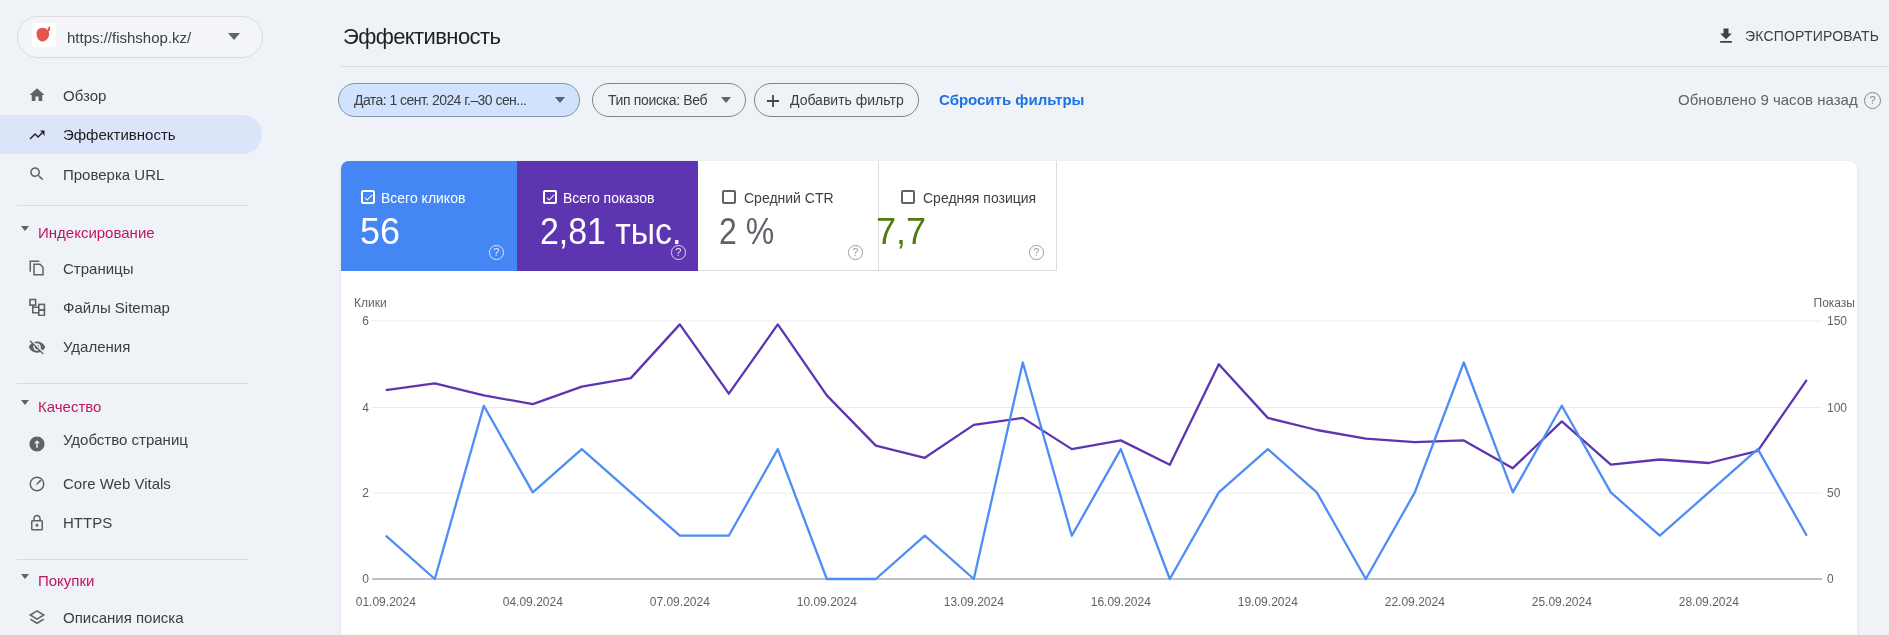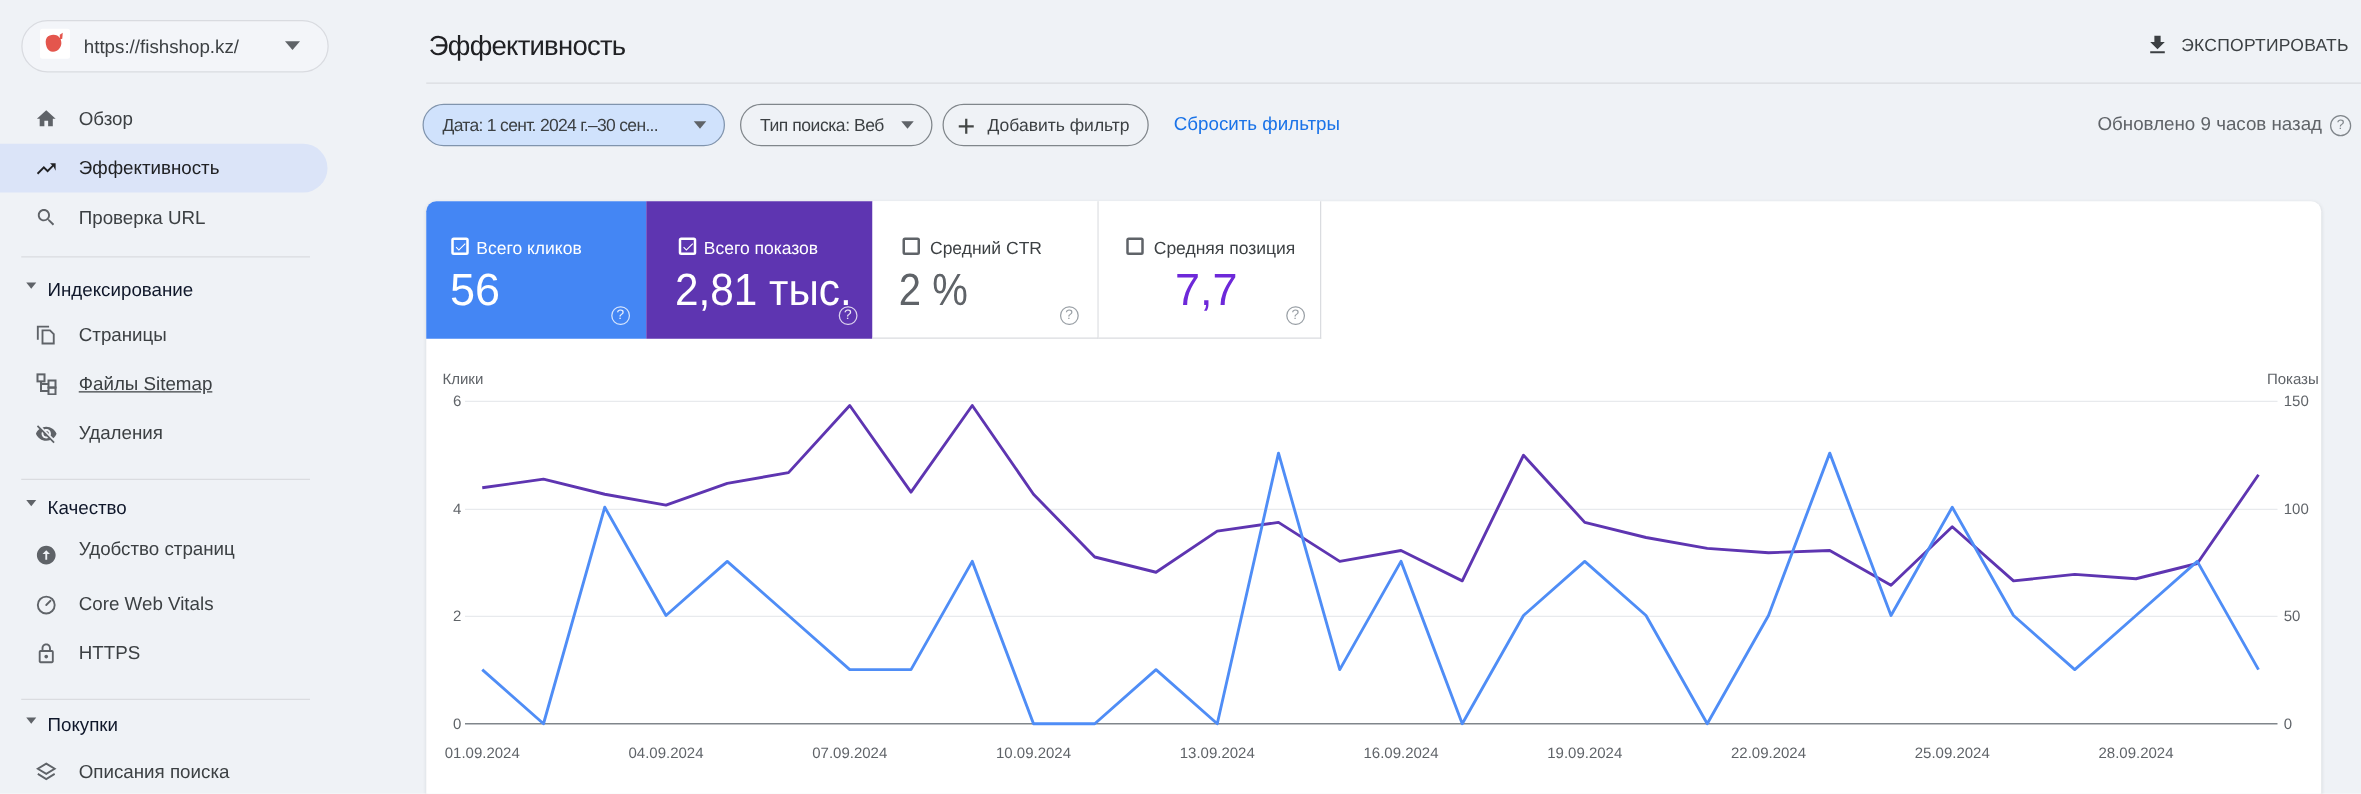--- a/index.html
+++ b/index.html
@@ -6,32 +6,32 @@
   .abs{position:absolute;}
   
   #proppill{left:17px;top:16px;width:244px;height:40px;border:1px solid #d9dbe0;border-radius:21px;background:#f3f5f9;}
   #favicon{left:32px;top:23px;width:24px;height:24px;background:#fff;border-radius:2px;}
   #propurl{left:67px;top:29px;font-size:15px;font-weight:500;color:#3c4043;}
   .caret{width:0;height:0;border-left:5px solid transparent;border-right:5px solid transparent;border-top:6px solid #5f6368;}
   #propcaret{left:228px;top:33px;border-left-width:6px;border-right-width:6px;border-top-width:7.5px;}
   #selpill{left:0;top:115px;width:262px;height:39px;background:#dbe4f8;border-radius:0 20px 20px 0;}
   .navtxt{font-size:15px;color:#3c4043;left:63px;}
   .navicon{left:28px;width:18px;height:18px;}
-  .sechead{font-size:15px;color:#0f172a;left:38px;}
+  .sechead{font-size:15px;color:#be185d;left:38px;}
   .sectri{left:21px;width:0;height:0;border-left:4.5px solid transparent;border-right:4.5px solid transparent;border-top:5.5px solid #5f6368;}
   .sdiv{left:17px;width:231px;height:1px;background:#dadce0;}
   
   #title{left:343px;top:24px;font-size:22px;color:#202124;letter-spacing:-.6px;}
   #export{left:1745px;top:28px;font-size:14px;font-weight:500;color:#3c4043;letter-spacing:0.2px;}
   #hdiv{left:341px;top:66px;width:1548px;height:1px;background:#dadce0;}
   .pill{height:32px;border-radius:17px;font-size:14px;color:#3c4043;line-height:32px;white-space:nowrap;}
   #pill1{left:338px;top:83px;width:240px;background:#d0e2fc;border:1px solid #8094ad;}
   #pill2{left:592px;top:83px;width:152px;background:transparent;border:1px solid #80868b;}
   #pill3{left:754px;top:83px;width:163px;background:transparent;border:1px solid #80868b;}
-  #reset{left:939px;top:91px;font-size:15px;font-weight:400;color:#1a73e8;}
+  #reset{left:939px;top:91px;font-size:15px;font-weight:700;color:#1a73e8;}
   #updated{left:1678px;top:91px;font-size:15px;color:#5f6368;}
   .qmark{width:15px;height:15px;border:1.5px solid #80868b;border-radius:50%;color:#80868b;font-size:11px;text-align:center;line-height:15px;font-weight:500;}
   
   #card{left:341px;top:161px;width:1516px;height:500px;background:#fff;border-radius:8px;box-shadow:0 1px 3px rgba(60,64,67,.12);}
   .tile{top:161px;height:110px;}
   #t1{left:341px;width:176px;background:#4486f4;border-radius:8px 0 0 0;}
   #t2{left:517px;width:181px;background:#5e35b1;}
   #t3{left:698px;width:181px;background:#fff;border-right:1px solid #dadce0;border-bottom:1px solid #dadce0;box-sizing:border-box;}
   #t4{left:879px;width:178px;background:#fff;border-right:1px solid #dadce0;border-bottom:1px solid #dadce0;box-sizing:border-box;}
   .cb{width:10px;height:10px;border-radius:2px;top:190px;}
@@ -92,21 +92,21 @@
   <div class="abs navicon" style="top:298px;">
     <svg width="18" height="18" viewBox="0 0 18 18">
       <g fill="none" stroke="#5f6368" stroke-width="1.6">
         <rect x="2" y="1.5" width="5.6" height="5.6"></rect>
         <rect x="10.8" y="6.4" width="5.6" height="5.6"></rect>
         <rect x="10.8" y="12.1" width="5.6" height="5.4"></rect>
         <path d="M4.8 7.1v7.7h6M4.8 9.2h6"></path>
       </g>
     </svg>
   </div>
-  <div class="abs navtxt" style="top:299px;text-decoration:underline;">Файлы Sitemap</div>
+  <div class="abs navtxt" style="top:299px;">Файлы Sitemap</div>
   <div class="abs navicon" style="top:338px;">
     <svg width="18" height="18" viewBox="0 0 24 24">
       <path fill="#5f6368" d="M12 7c2.76 0 5 2.24 5 5 0 .65-.13 1.26-.36 1.83l2.92 2.92c1.51-1.26 2.7-2.89 3.43-4.75-1.73-4.39-6-7.5-11-7.5-1.4 0-2.74.25-3.98.7l2.16 2.16C10.74 7.13 11.35 7 12 7zM2 4.27l2.28 2.28.46.46C3.08 8.3 1.78 10.02 1 12c1.73 4.39 6 7.5 11 7.5 1.55 0 3.03-.3 4.38-.84l.42.42L19.73 22 21 20.73 3.27 3 2 4.27zM7.53 9.8l1.55 1.55c-.05.21-.08.43-.08.65 0 1.66 1.34 3 3 3 .22 0 .44-.03.65-.08l1.55 1.55c-.67.33-1.41.53-2.2.53-2.76 0-5-2.24-5-5 0-.79.2-1.53.53-2.2zm4.31-.78 3.15 3.15.02-.16c0-1.66-1.34-3-3-3l-.17.01z"></path>
     </svg>
   </div>
   <div class="abs navtxt" style="top:338px;">Удаления</div>
 
   <div class="abs sdiv" style="top:383px;"></div>
   <div class="abs sectri" style="top:400px;"></div>
   <div class="abs sechead" style="top:398px;">Качество</div>
@@ -189,21 +189,21 @@
   <div class="abs tvalue white" style="left:540px;transform:scale(.94,1);">2,81 тыс.</div>
   <div class="abs qtile qw" style="left:671px;">?</div>
 
   <div class="abs cb cbu" style="left:722px;"></div>
   <div class="abs tlabel" style="left:744px;color:#3c4043;">Средний CTR</div>
   <div class="abs tvalue" style="left:719px;color:#5f6368;transform:scale(.89,1);">2 %</div>
   <div class="abs qtile qg" style="left:848px;">?</div>
 
   <div class="abs cb cbu" style="left:901px;"></div>
   <div class="abs tlabel" style="left:923px;color:#3c4043;">Средняя позиция</div>
-  <div class="abs tvalue" style="left:940px;color:#6d28d9;">7,7</div>
+  <div class="abs tvalue" style="left:876px;color:#4d7c0f;">7,7</div>
   <div class="abs qtile qg" style="left:1029px;">?</div>
 
   <svg class="abs" style="left:0;top:0;" width="1889" height="635" viewBox="0 0 1889 635">
     <g stroke="#e8eaed" stroke-width="1">
       <line x1="372" y1="321" x2="1822" y2="321"></line>
       <line x1="372" y1="407.5" x2="1822" y2="407.5"></line>
       <line x1="372" y1="493" x2="1822" y2="493"></line>
     </g>
     <line x1="372" y1="579" x2="1822" y2="579" stroke="#80868b" stroke-width="1.2"></line>
     <polyline fill="none" stroke="#5e35b1" stroke-width="2.3" stroke-linejoin="round" points="385.8,390.2 434.8,383.3 483.8,395.4 532.8,404.1 581.8,386.7 630.8,378.1 679.8,324.4 728.8,393.7 777.8,324.4 826.8,395.4 875.8,445.6 924.8,457.8 973.8,424.9 1022.8,417.9 1071.8,449.1 1120.8,440.4 1169.8,464.7 1218.8,364.2 1267.8,417.9 1316.8,430.0 1365.8,438.7 1414.8,442.2 1463.8,440.4 1512.8,468.2 1561.8,421.4 1610.8,464.7 1659.8,459.5 1708.8,463.0 1757.8,450.8 1806.8,379.8"></polyline>

